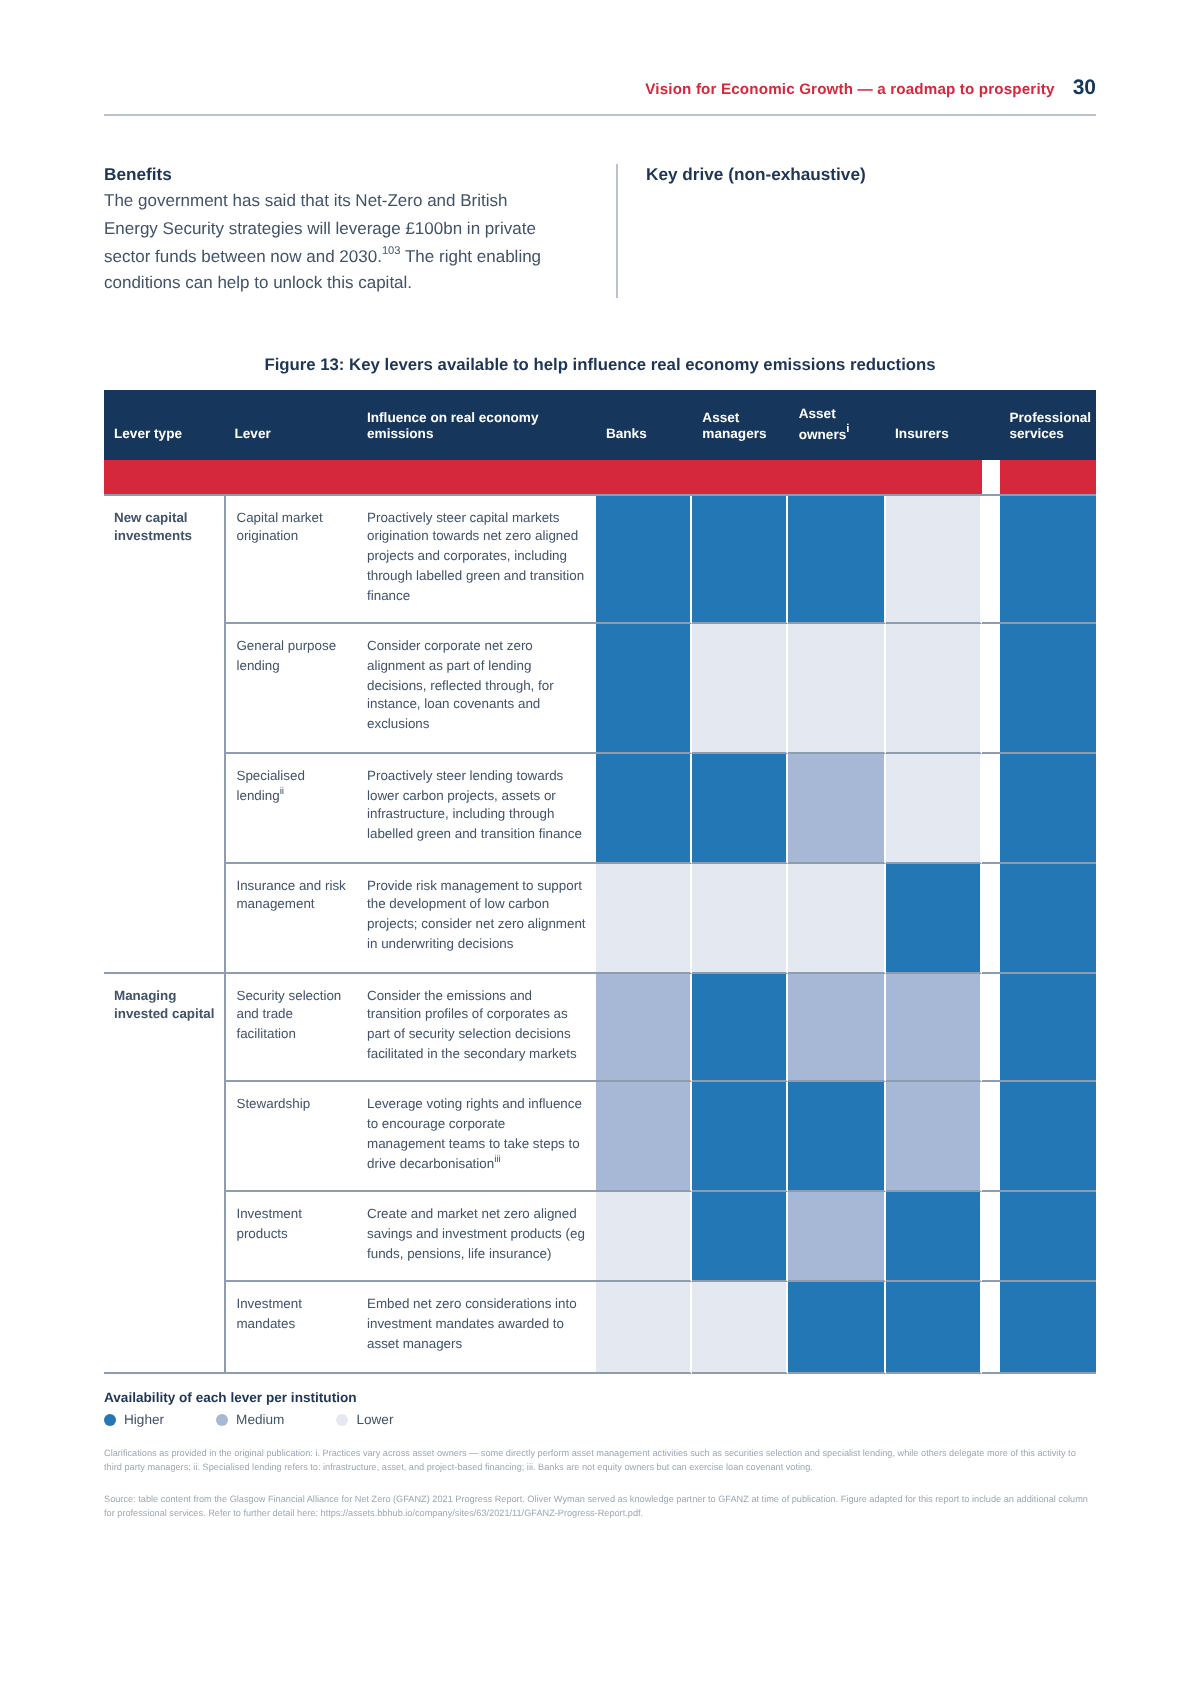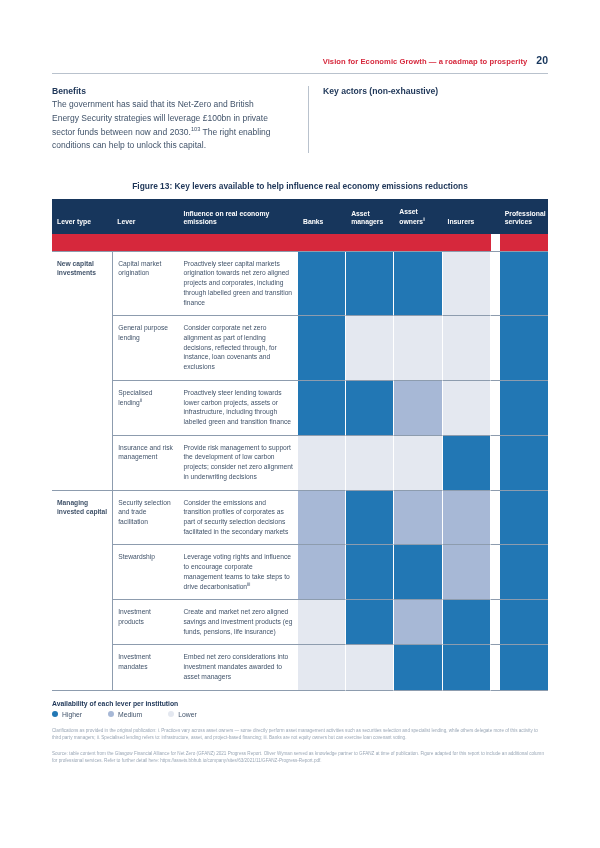--- a/index.html
+++ b/index.html
@@ -3,39 +3,39 @@
 <meta charset="utf-8">
 <style>
   html,body{margin:0;padding:0;}
   body{
     width:600px;height:848px;
     background:#ffffff;
     font-family:"Liberation Sans", sans-serif;
     color:#2b3a4a;
     -webkit-font-smoothing:antialiased;
   }
-  .page{position:relative;width:600px;height:848px;box-sizing:border-box;padding:16px 52px;}
+  .page{position:relative;width:600px;height:848px;box-sizing:border-box;padding:0 52px;}
 
   
   .runhead{
     display:flex;align-items:baseline;justify-content:flex-end;
     gap:9px;padding-top:38px;
   }
   .runhead-title{
     font-size:7.6px;font-weight:bold;color:#d6283c;letter-spacing:.01em;
   }
   .runhead-page{
     font-size:10.5px;font-weight:bold;color:#17365c;
   }
   .rule{
     margin-top:7px;border-top:1px solid #b9c2cd;height:0;
   }
 
   
-  .cols{display:flex;margin-top:12px;gap:16px;}
+  .cols{display:flex;margin-top:24px;gap:16px;}
   .col{width:50%;box-sizing:border-box;}
   .col.right{padding-left:14px;border-left:1px solid #b9c2cd;}
   .col.left{padding-right:16px;}
   .col h3{
     margin:0 0 2px 0;font-size:8.6px;font-weight:bold;color:#1d3557;
   }
   .col p{
     margin:0;font-size:8.5px;line-height:1.62;color:#41536a;
   }
   .col p sup{font-size:5.6px;vertical-align:super;line-height:0;}
@@ -107,31 +107,31 @@
   }
   .note.source{margin-top:8px;}
 </style>
 </head>
 <body>
 
 <div class="page">
 
   <div class="runhead">
     <span class="runhead-title">Vision for Economic Growth — a roadmap to prosperity</span>
-    <span class="runhead-page">20</span>
+    <span class="runhead-page">30</span>
   </div>
   <div class="rule"></div>
 
   <div class="cols">
     <div class="col left">
       <h3>Benefits</h3>
       <p><span>The government has said that its Net-Zero and British Energy Security strategies will leverage £100bn in private sector funds between now and 2030.</span><sup>103</sup><span> The right enabling conditions can help to unlock this capital.</span></p>
     </div>
     <div class="col right">
-      <h3>Key actors (non-exhaustive)</h3>
+      <h3>Key drive (non-exhaustive)</h3>
     </div>
   </div>
 
   <div class="fig-title">Figure 13: Key levers available to help influence real economy emissions reductions</div>
 
   <div class="tablewrap">
     <table class="matrix">
       <colgroup>
         <col class="c-group">
           <col class="c-lever">

